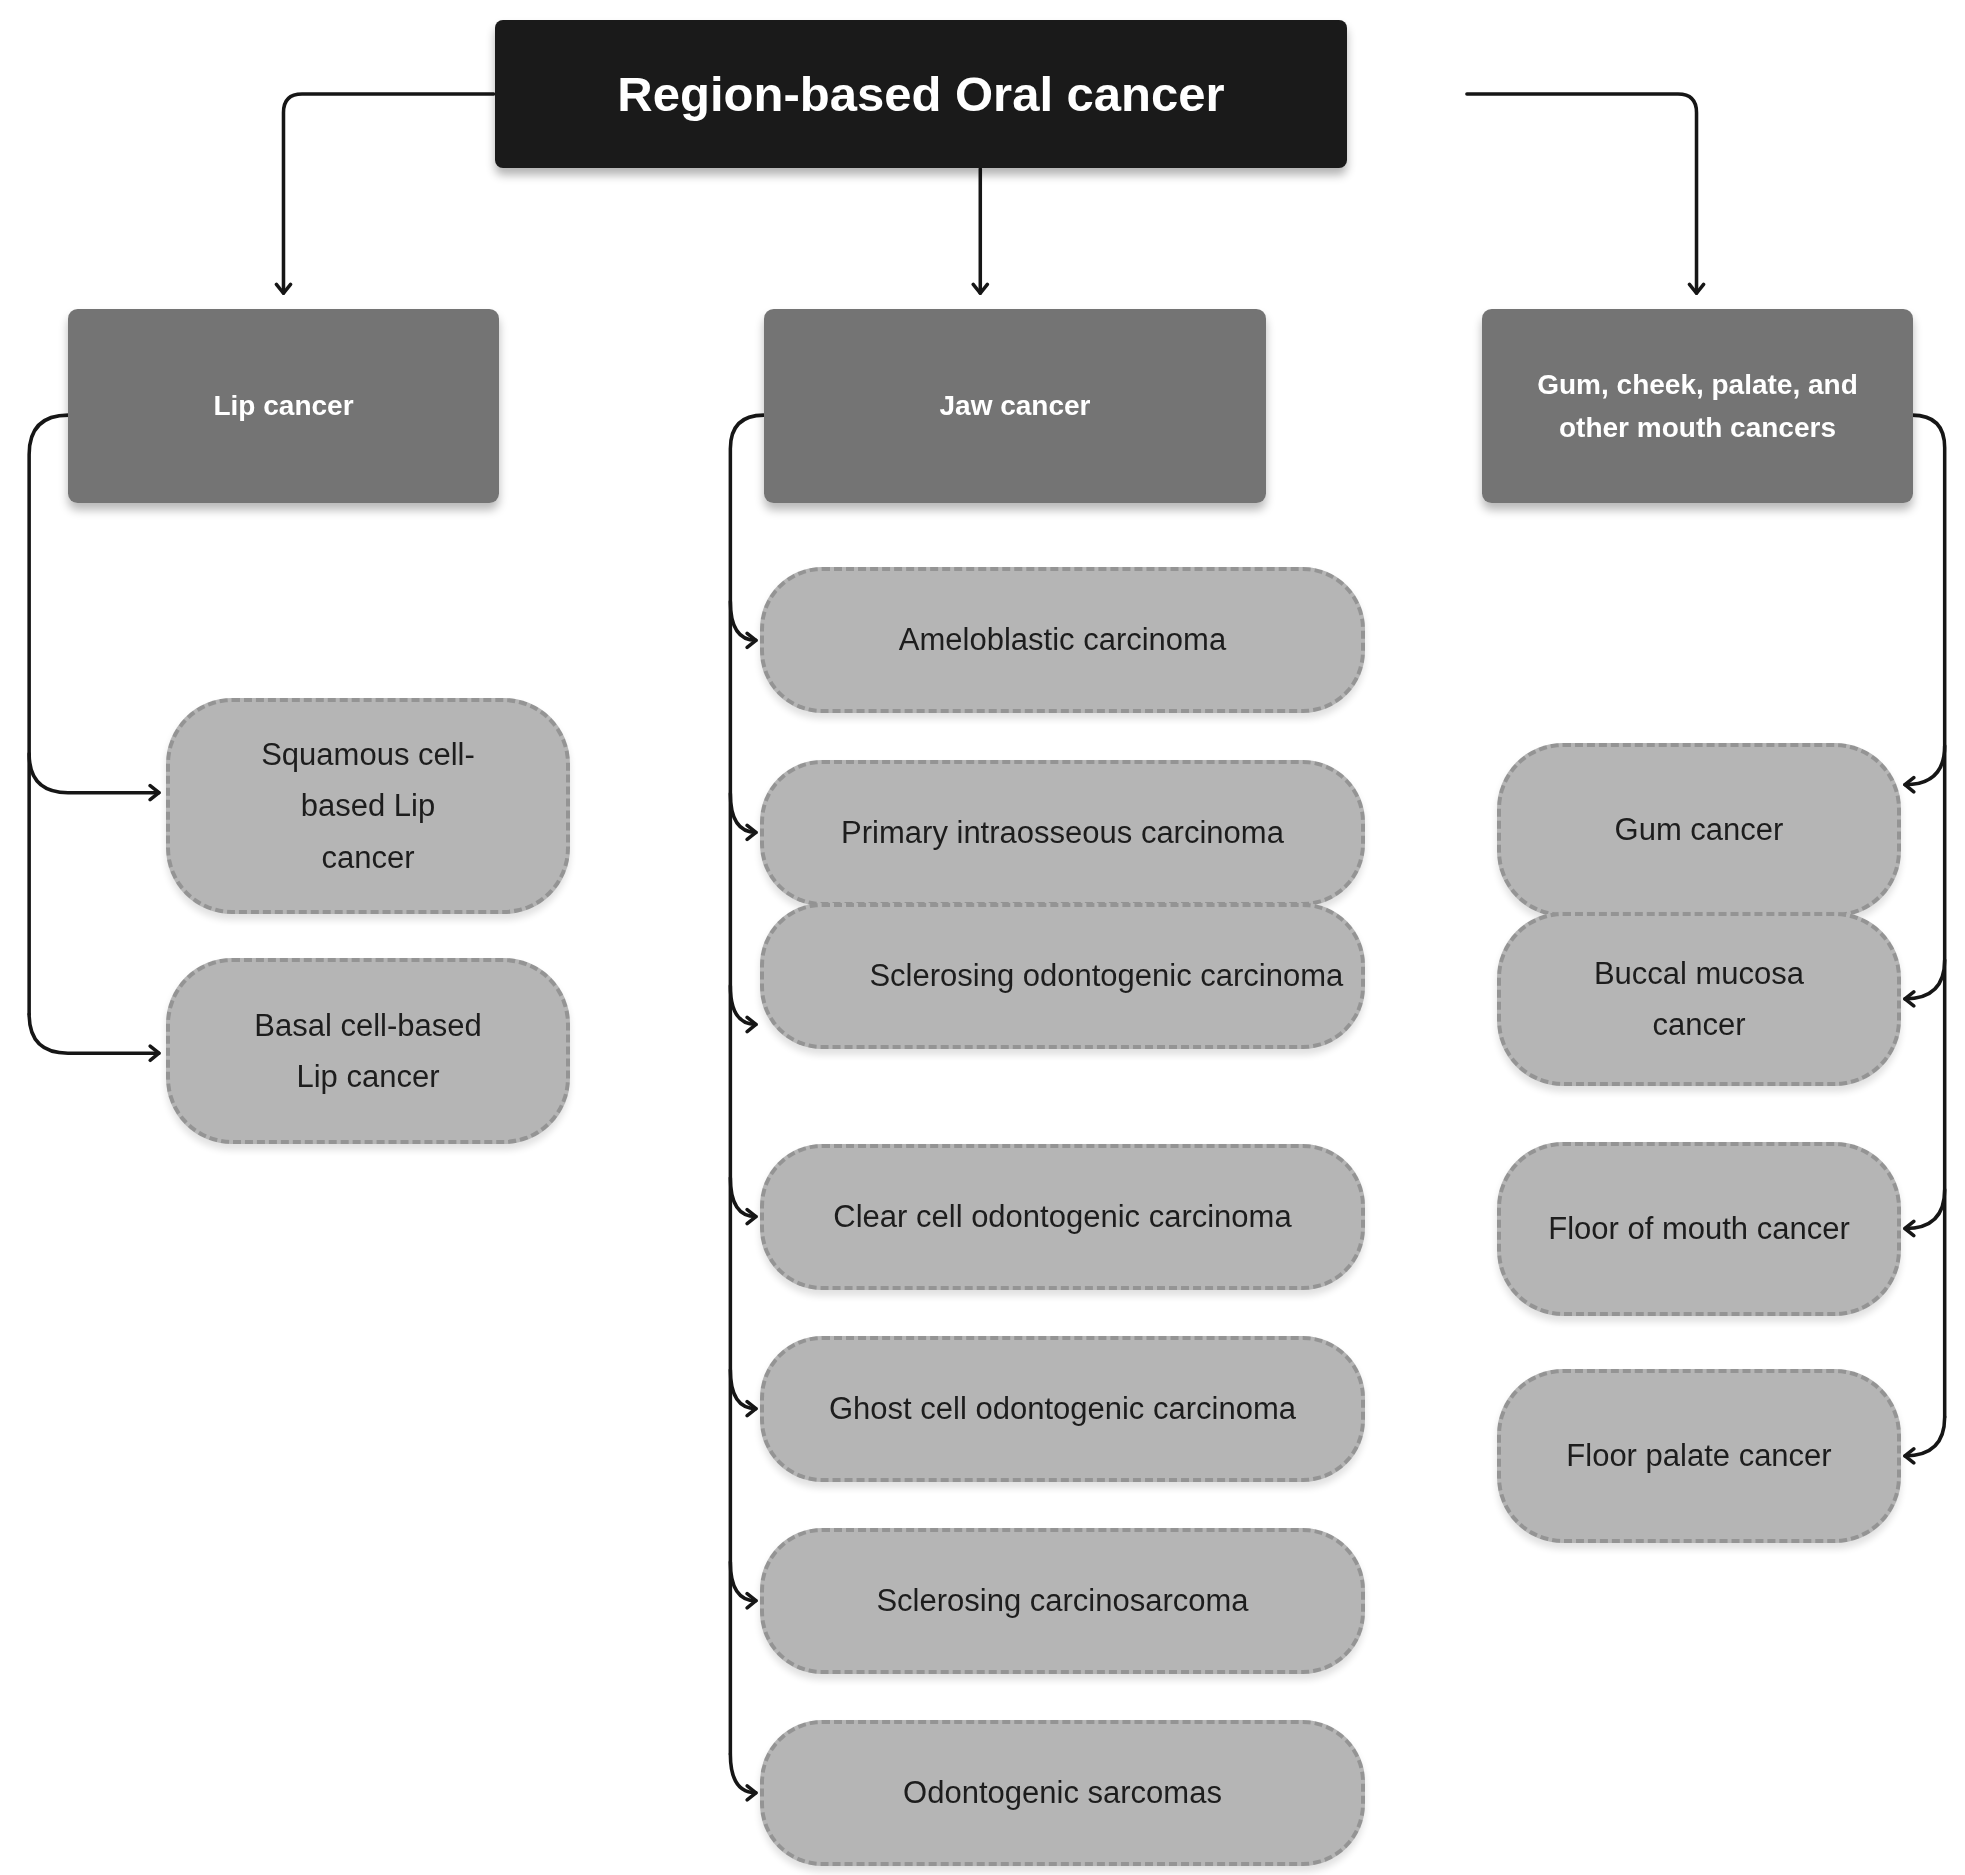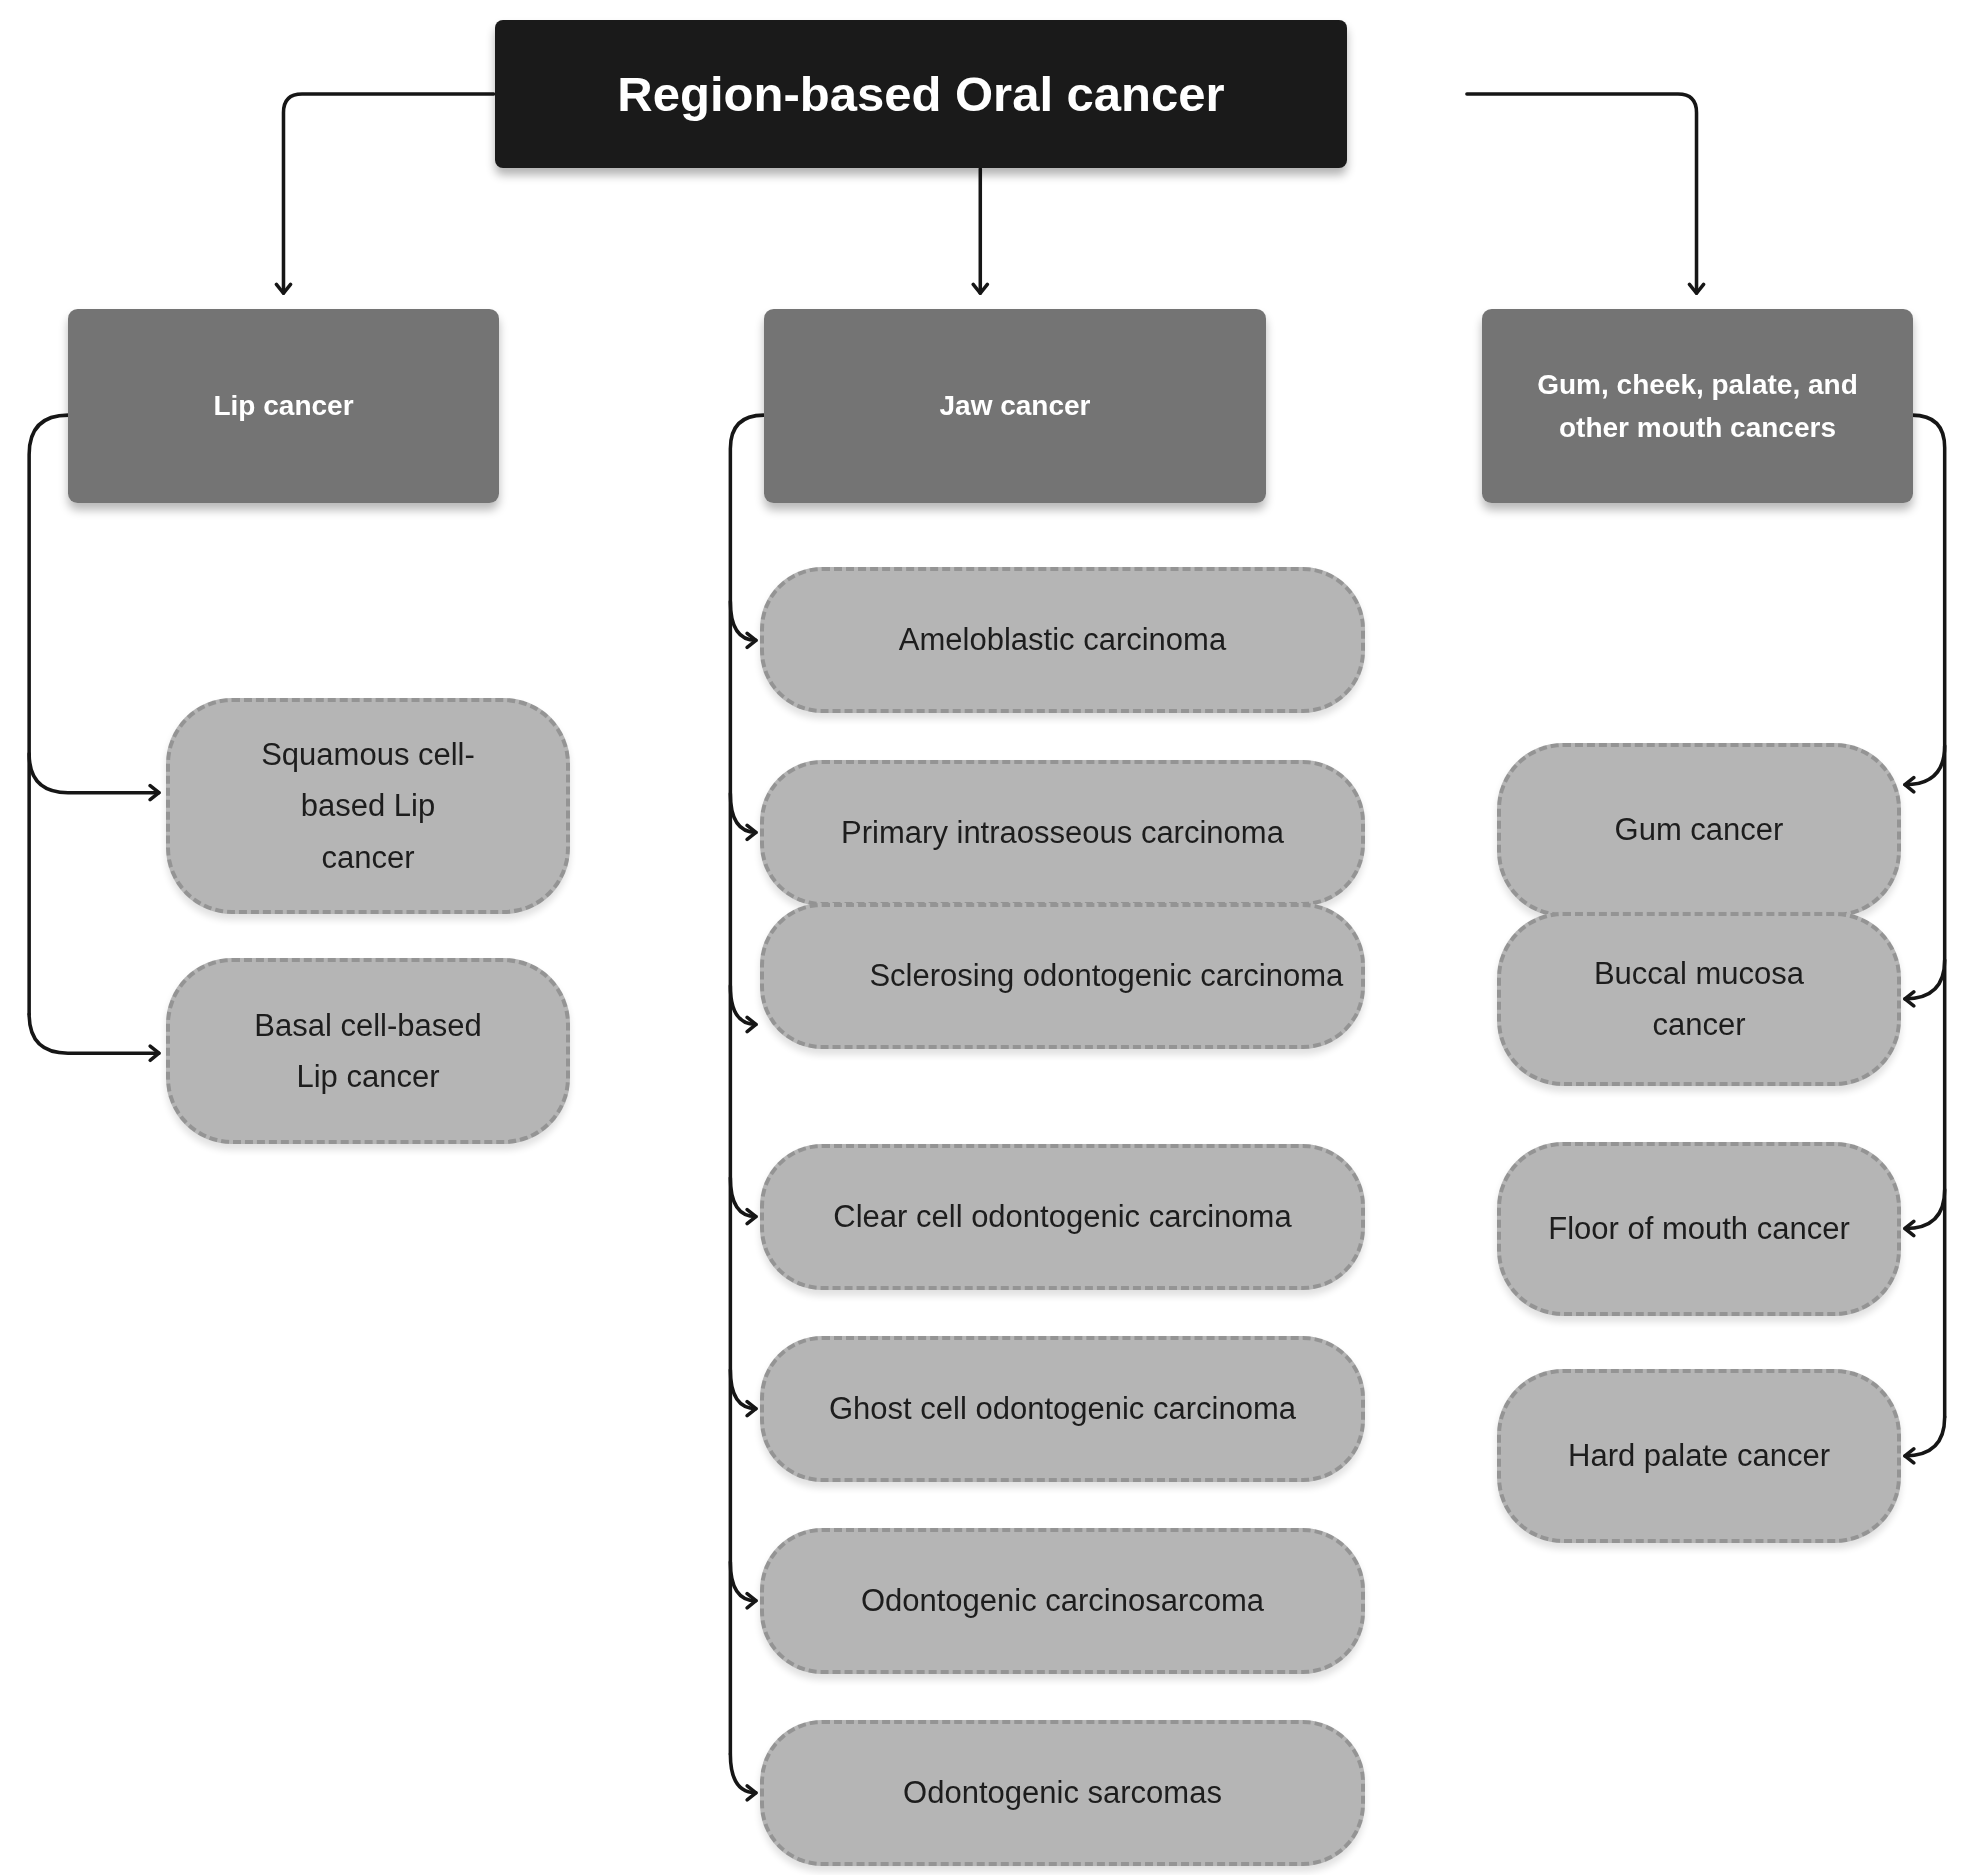--- a/index.html
+++ b/index.html
@@ -153,33 +153,33 @@
   <div class="node child-node cj c12">
     <span>Sclerosing odontogenic carcinoma</span>
   </div>
   <div class="node child-node cj c13">
     <span>Clear cell odontogenic carcinoma</span>
   </div>
   <div class="node child-node cj c14">
     <span>Ghost cell odontogenic carcinoma</span>
   </div>
   <div class="node child-node cj c15">
-    <span>Odontogenic carcinosarcoma</span>
+    <span>Sclerosing carcinosarcoma</span>
   </div>
   <div class="node child-node cj c16">
     <span>Odontogenic sarcomas</span>
   </div>
 
   <div class="node child-node cr c20">
     <span>Gum cancer</span>
   </div>
   <div class="node child-node cr c21">
     <span>Buccal mucosa cancer</span>
   </div>
   <div class="node child-node cr c22">
     <span>Floor of mouth cancer</span>
   </div>
   <div class="node child-node cr c23">
-    <span>Hard palate cancer</span>
+    <span>Floor palate cancer</span>
   </div>
 
 </div>
 
 
 </body></html>

